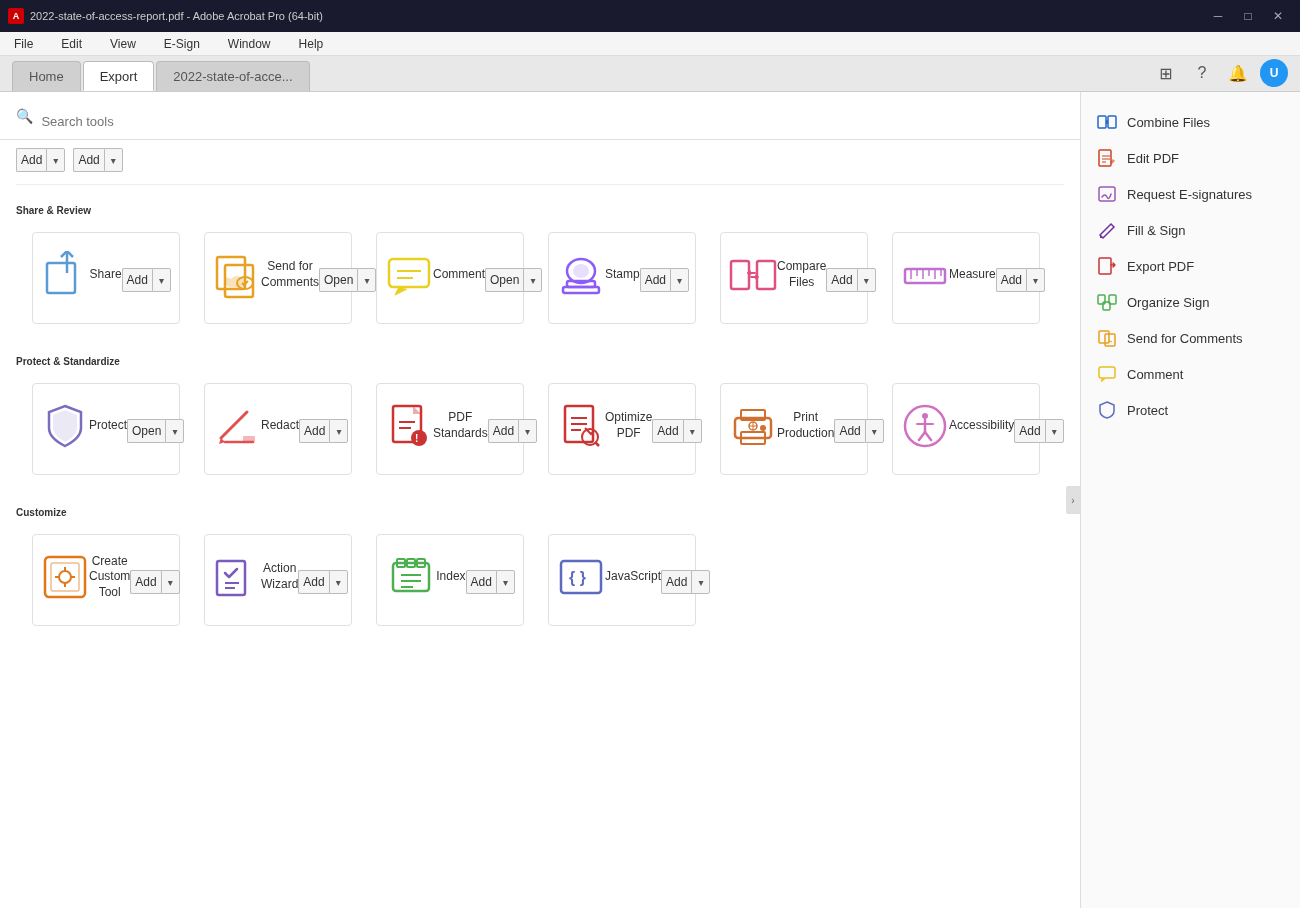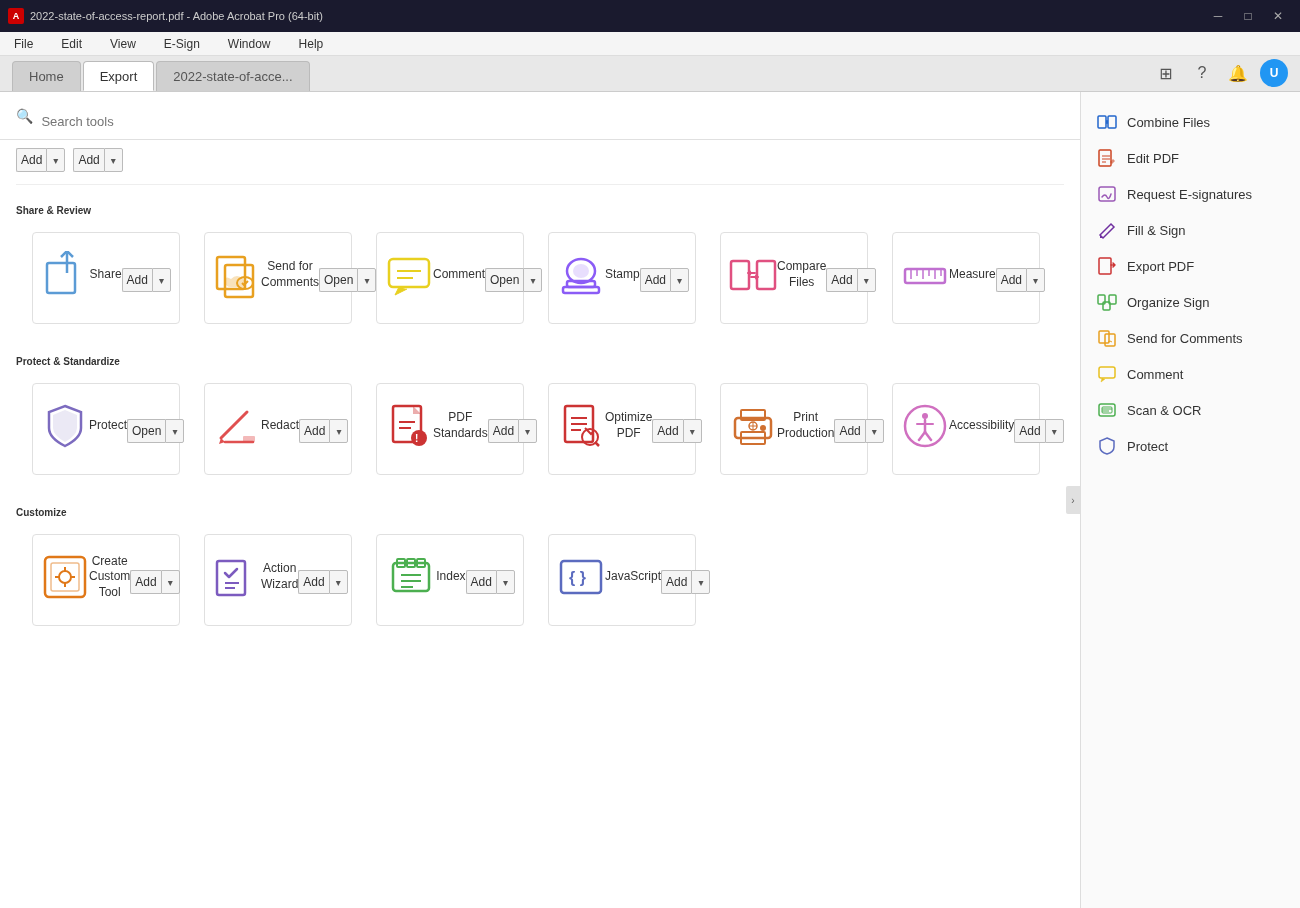--- a/index.html
+++ b/index.html
@@ -665,31 +665,20 @@
     <div class="right-panel-item">
       <div class="right-panel-icon">
         <svg width="20" height="20" viewBox="0 0 20 20">
           <rect x="2" y="3" width="16" height="11" rx="2" fill="none" stroke="#e8c020" stroke-width="1.5"></rect>
           <path d="M5 14 L4 18 L8 15" fill="#e8c020" stroke="#e8c020" stroke-width="0.5"></path>
         </svg>
       </div>
       <span>Comment</span>
     </div>
 
-    <div class="right-panel-item">
-      <div class="right-panel-icon">
-        <svg width="20" height="20" viewBox="0 0 20 20">
-          <rect x="2" y="4" width="16" height="12" rx="2" fill="none" stroke="#4caf50" stroke-width="1.5"></rect>
-          <rect x="5" y="7" width="10" height="6" rx="1" fill="none" stroke="#4caf50" stroke-width="1"></rect>
-          <line x1="5" y1="9" x2="15" y2="9" stroke="#4caf50" stroke-width="1"></line>
-          <line x1="5" y1="11" x2="12" y2="11" stroke="#4caf50" stroke-width="1"></line>
-        </svg>
-      </div>
-      <span>Scan &amp; OCR</span>
-    </div>
 
     <div class="right-panel-item">
       <div class="right-panel-icon">
         <svg width="20" height="20" viewBox="0 0 20 20">
           <path d="M10 2 L17 5 L17 11 Q17 16 10 18 Q3 16 3 11 L3 5 Z" fill="none" stroke="#5b6bbf" stroke-width="1.5"></path>
         </svg>
       </div>
       <span>Protect</span>
     </div>
 

